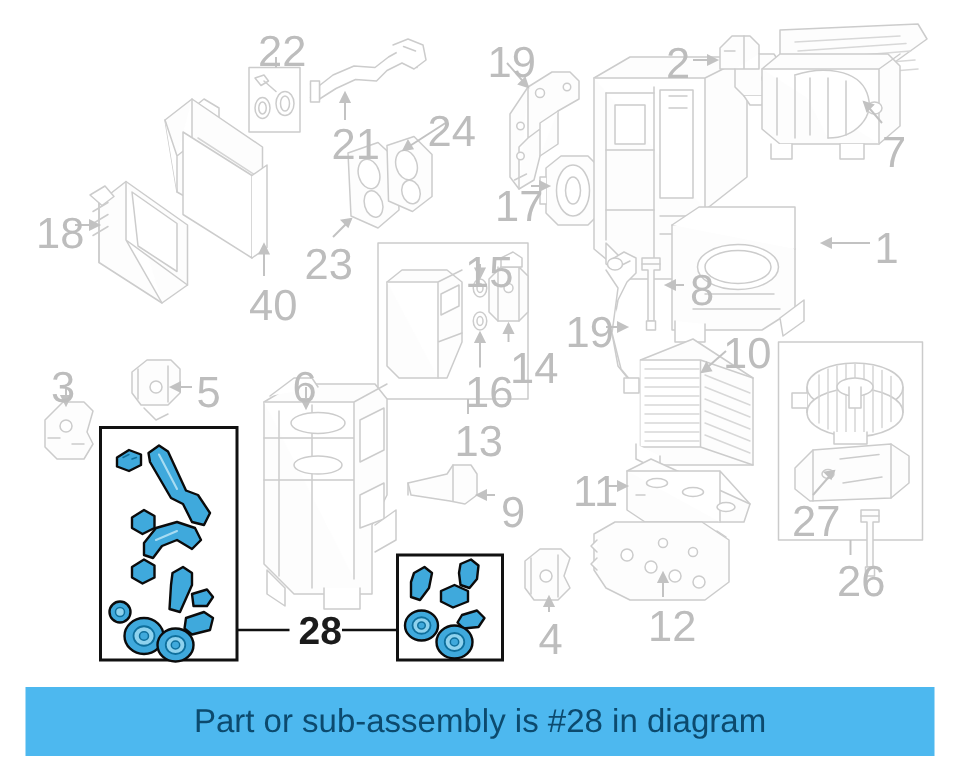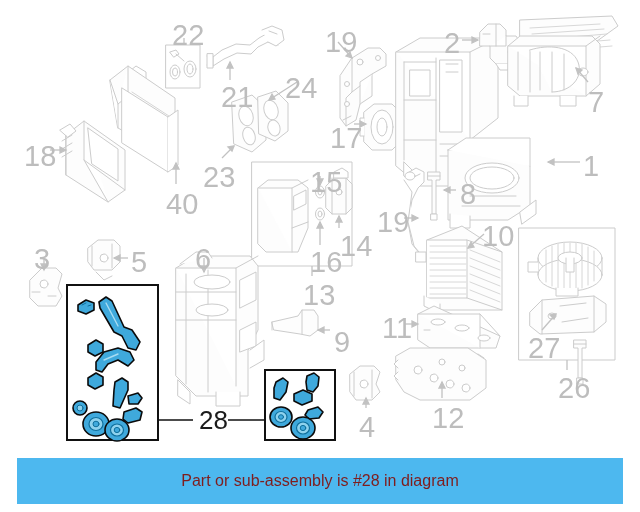--- a/index.html
+++ b/index.html
@@ -6,27 +6,27 @@
   body{width:640px;height:512px;overflow:hidden;
        font-family:"Liberation Sans","DejaVu Sans",sans-serif;}
   #stage{position:relative;width:640px;height:512px;background:#ffffff;}
 
   
   #art{position:absolute;left:0;top:0;width:640px;height:512px;}
 
   
   .num{position:absolute;color:#bdbdbd;font-size:29px;line-height:1;
        white-space:nowrap;user-select:none;font-weight:400;}
-  .num.dark{color:#1b1b1b;font-size:26px;}
+  .num.dark{color:#1b1b1b;font-size:26px;font-weight:bold;}
 
   
   #banner{position:absolute;left:17px;top:458px;width:606px;height:46px;
           background:#4db8ef;display:flex;flex-direction:column;
           align-items:center;justify-content:center;}
-  #banner div{color:#7f1d1d;font-size:16px;line-height:20px;white-space:nowrap;}
+  #banner div{color:#0c4a6e;font-size:22px;line-height:20px;white-space:nowrap;}
 </style>
 </head>
 <body>
 
 <div id="stage">
 
   <svg id="art" viewBox="0 0 640 512" xmlns="http://www.w3.org/2000/svg">
     <defs>
       <g id="gl" stroke="#cacaca" stroke-width="1" fill="none" stroke-linejoin="round"></g>
     </defs>

